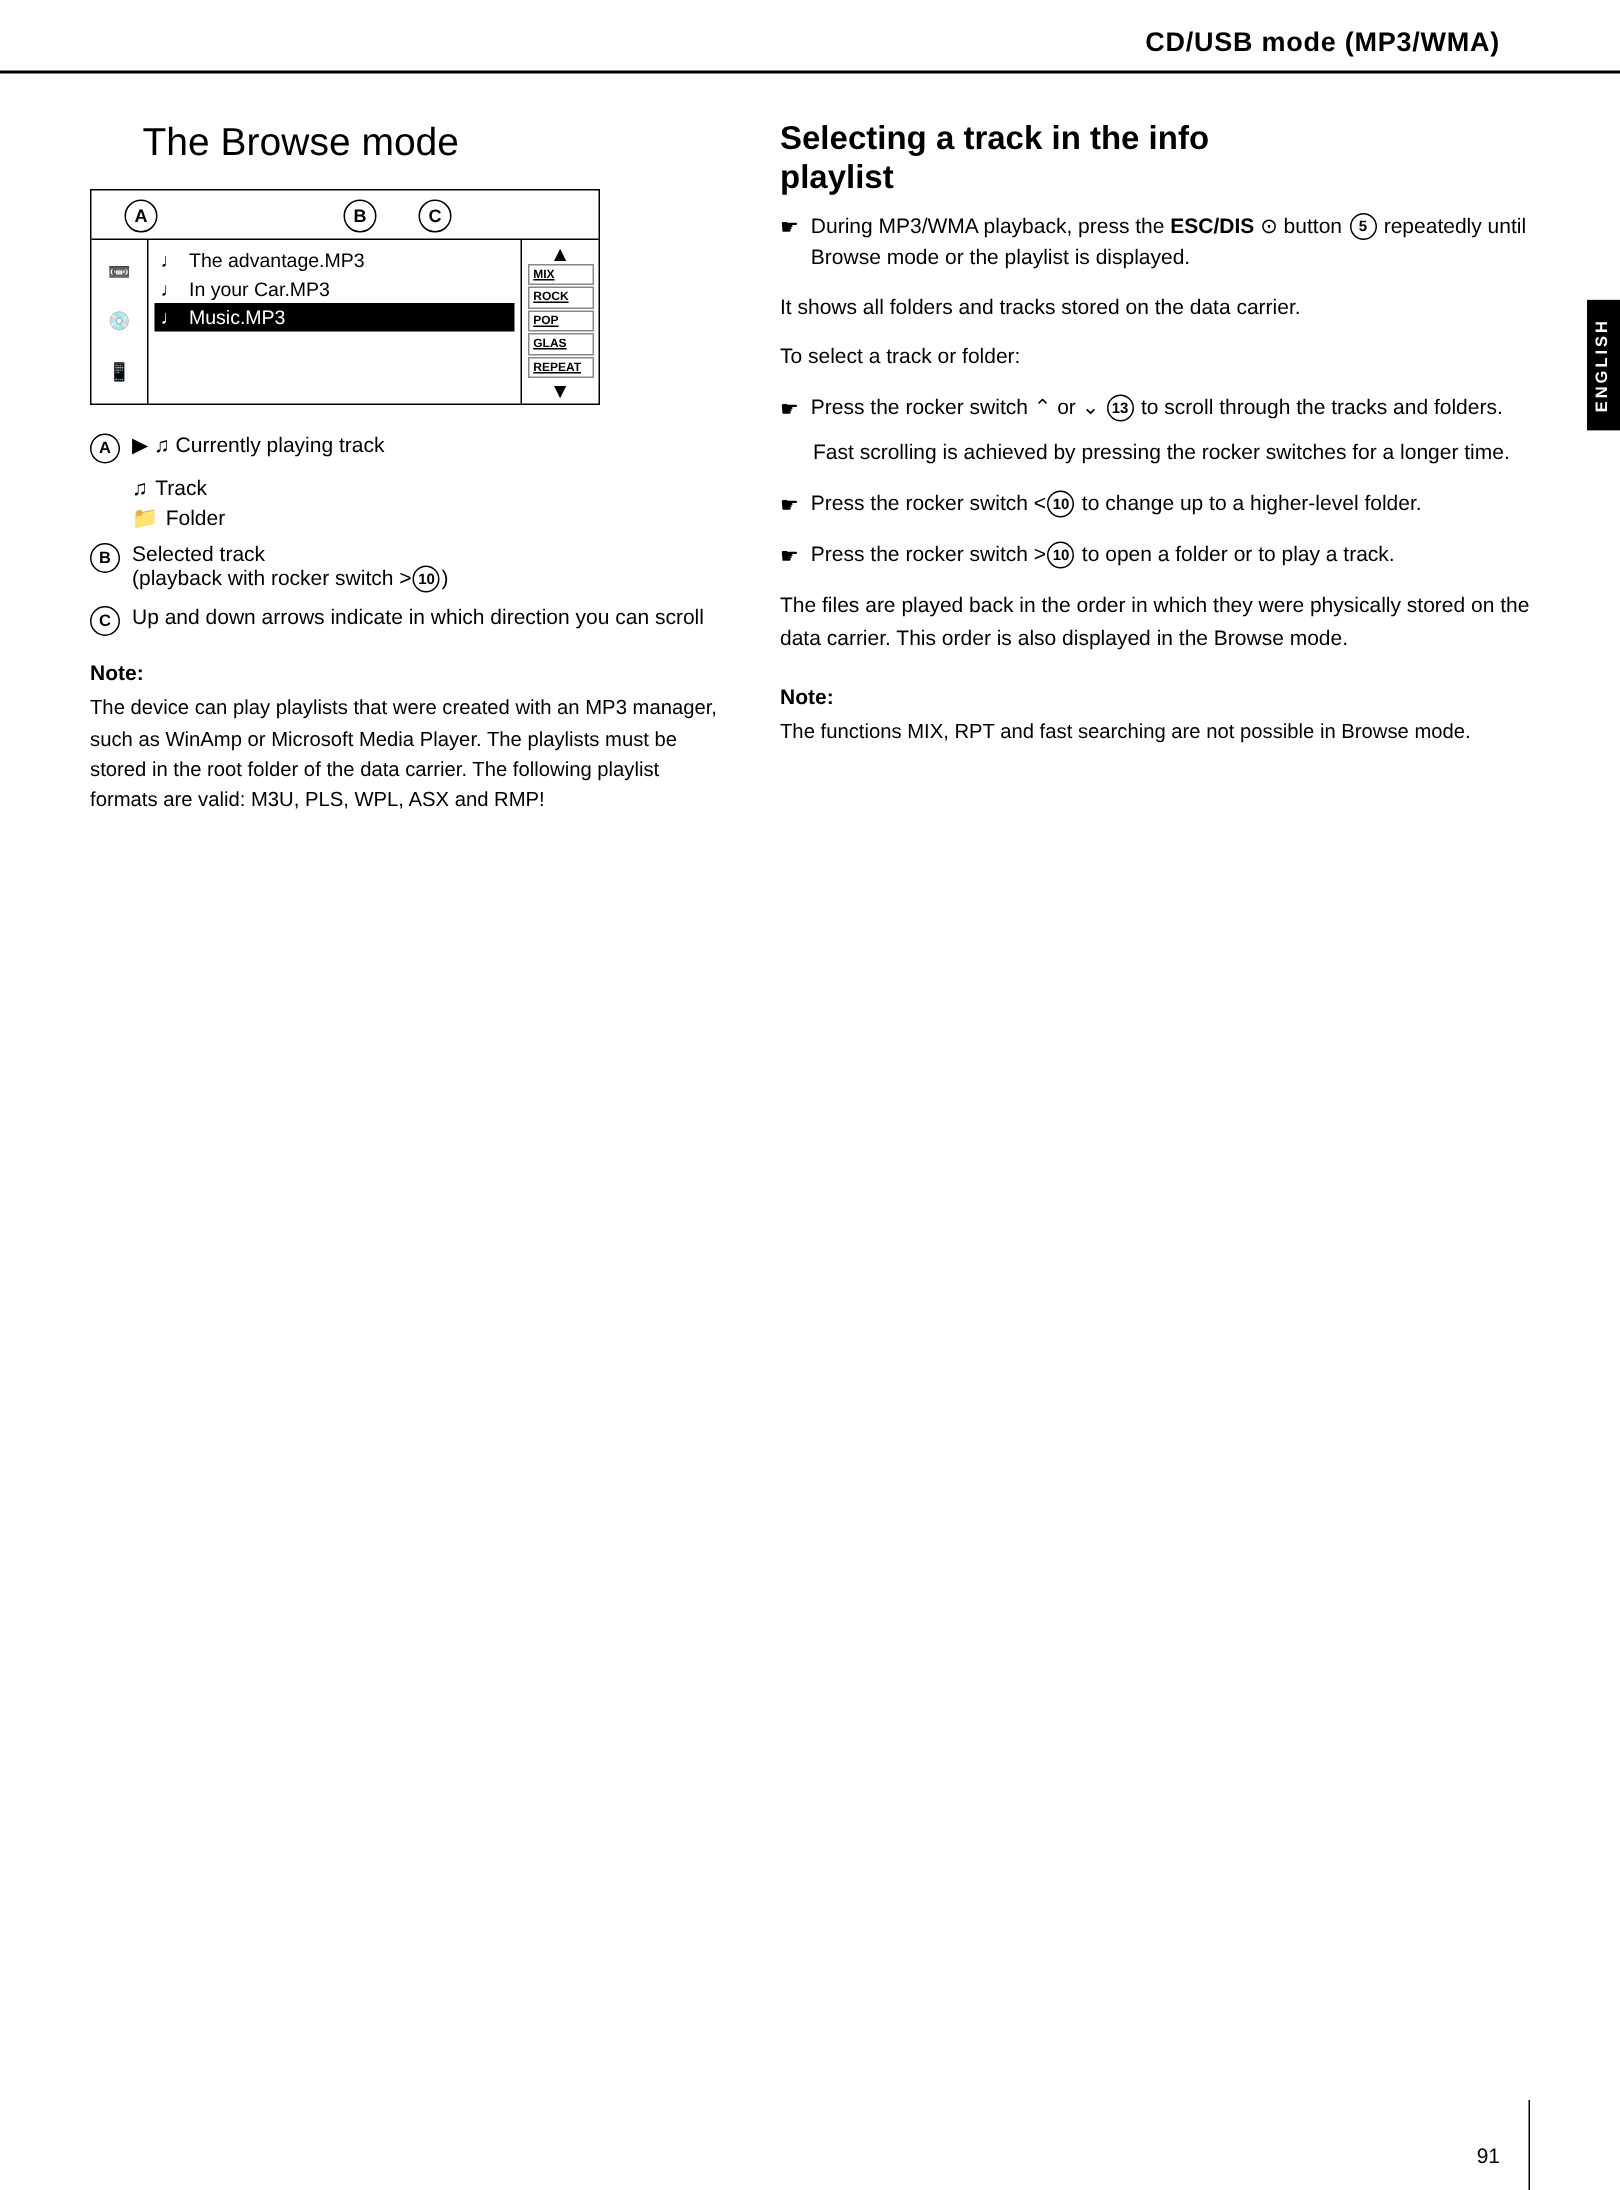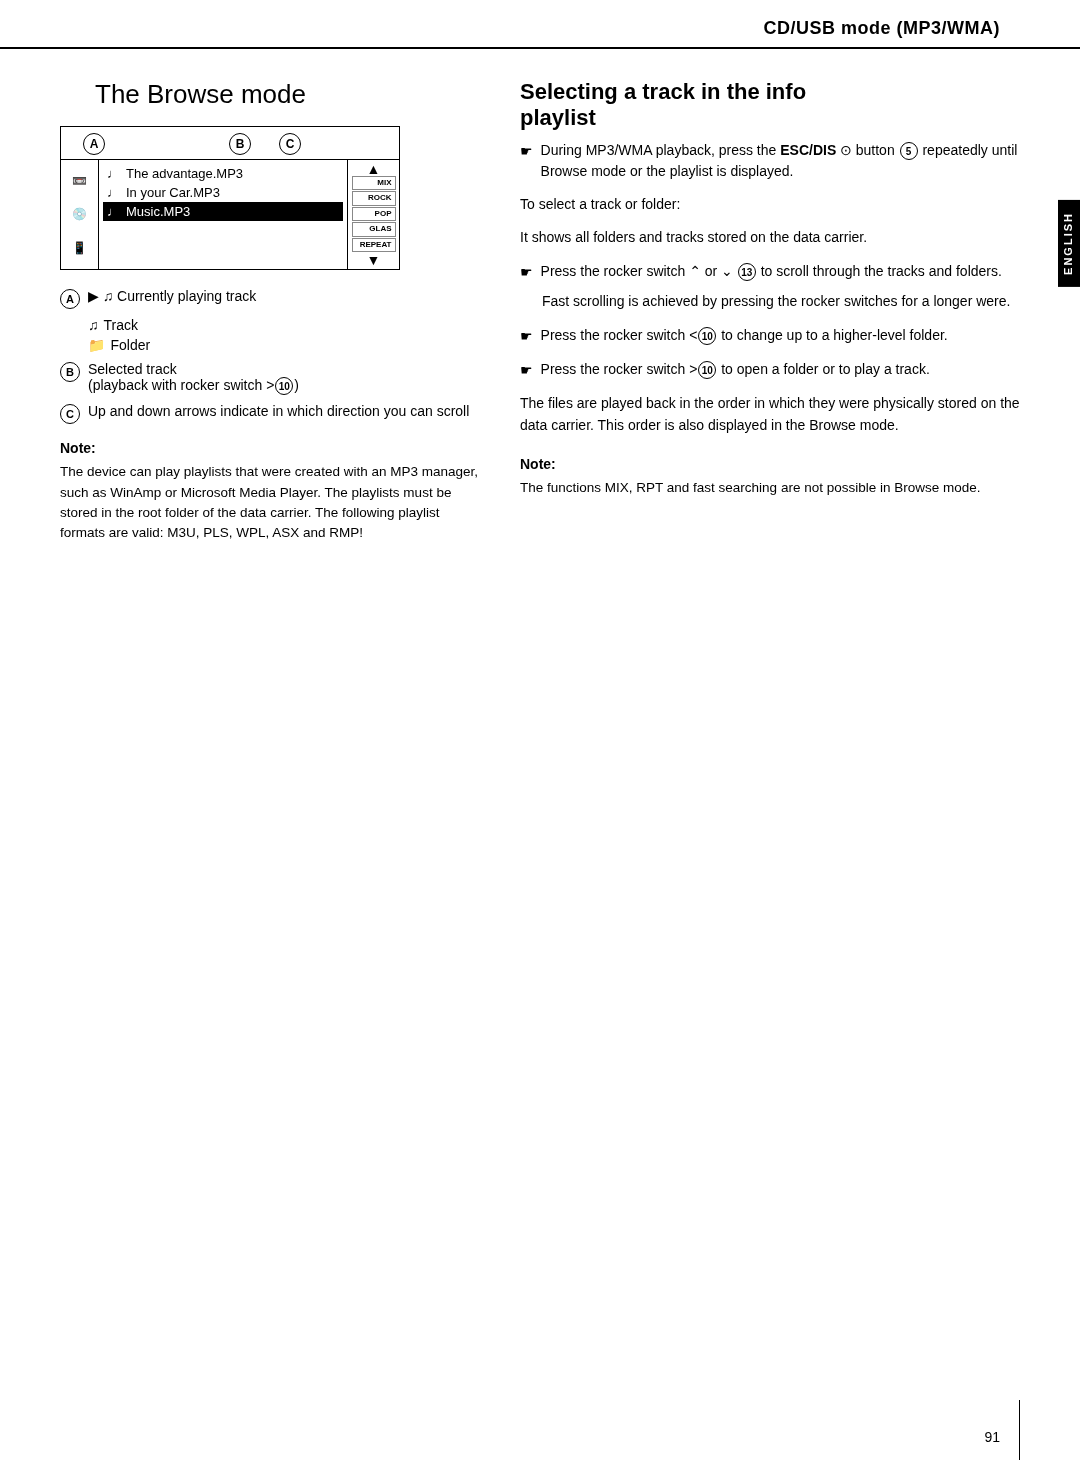--- a/index.html
+++ b/index.html
@@ -266,23 +266,24 @@
 
     .diagram-labels-container {
       position: relative;
       height: 32px;
     }
 
     .right-mix-box {
       border: 1px solid #888;
       padding: 1px 3px;
       font-size: 8px;
-      text-align: right;
+      text-align: left;
       margin-bottom: 1px;
       width: 44px;
+      text-decoration: underline;
     }
   </style>
 </head>
 <body>
 
 <div class="page-header">
   <span class="page-header-title">CD/USB mode (MP3/WMA)</span>
 </div>
 
 <div class="main-content">
@@ -372,34 +373,34 @@
       <span>Selecting a track in the info</span><br>
       <span>playlist</span>
     </div>
 
     <div class="bullet-item">
       <span class="bullet-icon">☛</span>
       <span>During MP3/WMA playback, press the <strong>ESC/DIS</strong> ⊙ button <span class="inline-circle">5</span> repeatedly until Browse mode or the playlist is displayed.</span>
     </div>
 
     <div class="paragraph-text">
+      It shows all folders and tracks stored on the data carrier.
+    </div>
+
+    <div class="paragraph-text">
       To select a track or folder:
-    </div>
-
-    <div class="paragraph-text">
-      It shows all folders and tracks stored on the data carrier.
     </div>
 
     <div class="bullet-item">
       <span class="bullet-icon">☛</span>
       <span>Press the rocker switch ⌃ or ⌄ <span class="inline-circle">13</span> to scroll through the tracks and folders.</span>
     </div>
 
     <div class="paragraph-text" style="margin-left: 22px; margin-top: -4px;">
-      Fast scrolling is achieved by pressing the rocker switches for a longer were.
+      Fast scrolling is achieved by pressing the rocker switches for a longer time.
     </div>
 
     <div class="bullet-item">
       <span class="bullet-icon">☛</span>
       <span>Press the rocker switch &lt;<span class="inline-circle">10</span> to change up to a higher-level folder.</span>
     </div>
 
     <div class="bullet-item">
       <span class="bullet-icon">☛</span>
       <span>Press the rocker switch &gt;<span class="inline-circle">10</span> to open a folder or to play a track.</span>

